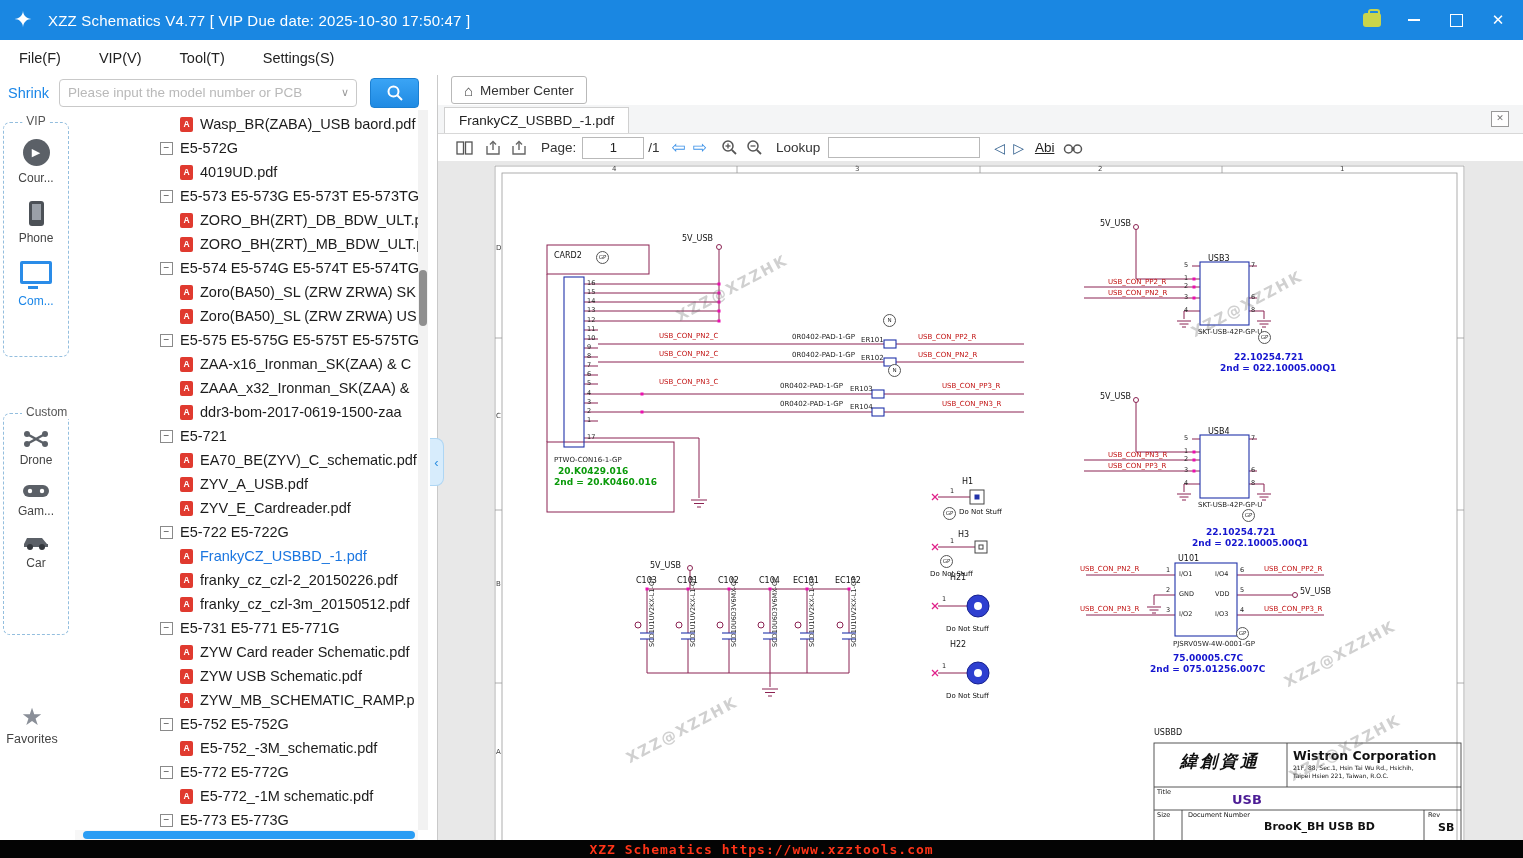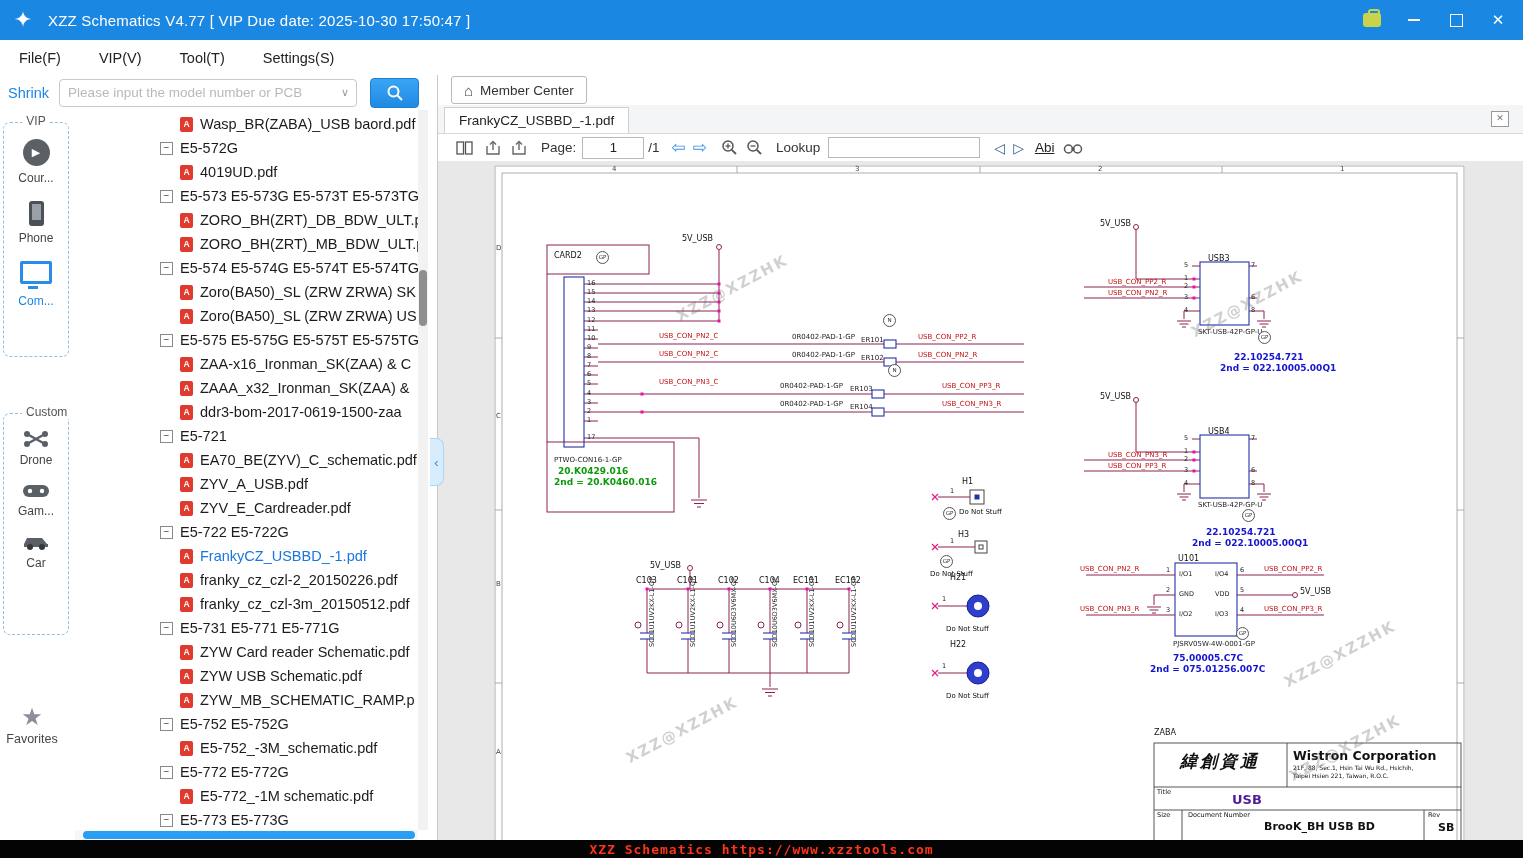--- a/index.html
+++ b/index.html
@@ -758,21 +758,21 @@
             <span class="slabel ref" style="left: 464px; top: 366px;">H3</span>
             <span class="slabel pin" style="left: 456px; top: 373px;">1</span>
             <span class="slabel gp" style="left: 446px; top: 390px;">GP</span>
             <span class="slabel dns" style="left: 436px; top: 406px;">Do Not Stuff</span>
             <span class="slabel ref" style="left: 456px; top: 409px; text-align: center;">H21</span>
             <span class="slabel pin" style="left: 448px; top: 431px;">1</span>
             <span class="slabel dns" style="left: 452px; top: 461px;">Do Not Stuff</span>
             <span class="slabel ref" style="left: 456px; top: 476px;">H22</span>
             <span class="slabel pin" style="left: 448px; top: 498px;">1</span>
             <span class="slabel dns" style="left: 452px; top: 528px;">Do Not Stuff</span>
-            <span class="slabel ref" style="left: 660px; top: 564px;">ZABA</span>
+            <span class="slabel ref" style="left: 660px; top: 564px;">USBBD</span>
             <span class="slabel tzh" style="left: 686px; top: 588px;">緯創資通</span>
             <span class="slabel tco" style="left: 799px; top: 585px;">Wistron Corporation</span>
             <span class="slabel taddr" style="left: 799px; top: 600px;">21F, 88, Sec.1, Hsin Tai Wu Rd., Hsichih,</span>
             <span class="slabel taddr" style="left: 799px; top: 608px;">Taipei Hsien 221, Taiwan, R.O.C.</span>
             <span class="slabel tsm" style="left: 663px; top: 624px;">Title</span>
             <span class="slabel ttl" style="left: 738px; top: 628px;">USB</span>
             <span class="slabel tsm" style="left: 663px; top: 647px;">Size</span>
             <span class="slabel tsm" style="left: 694px; top: 647px;">Document Number</span>
             <span class="slabel tdoc" style="left: 770px; top: 656px;">BrooK_BH USB BD</span>
             <span class="slabel tsm" style="left: 934px; top: 647px;">Rev</span>

